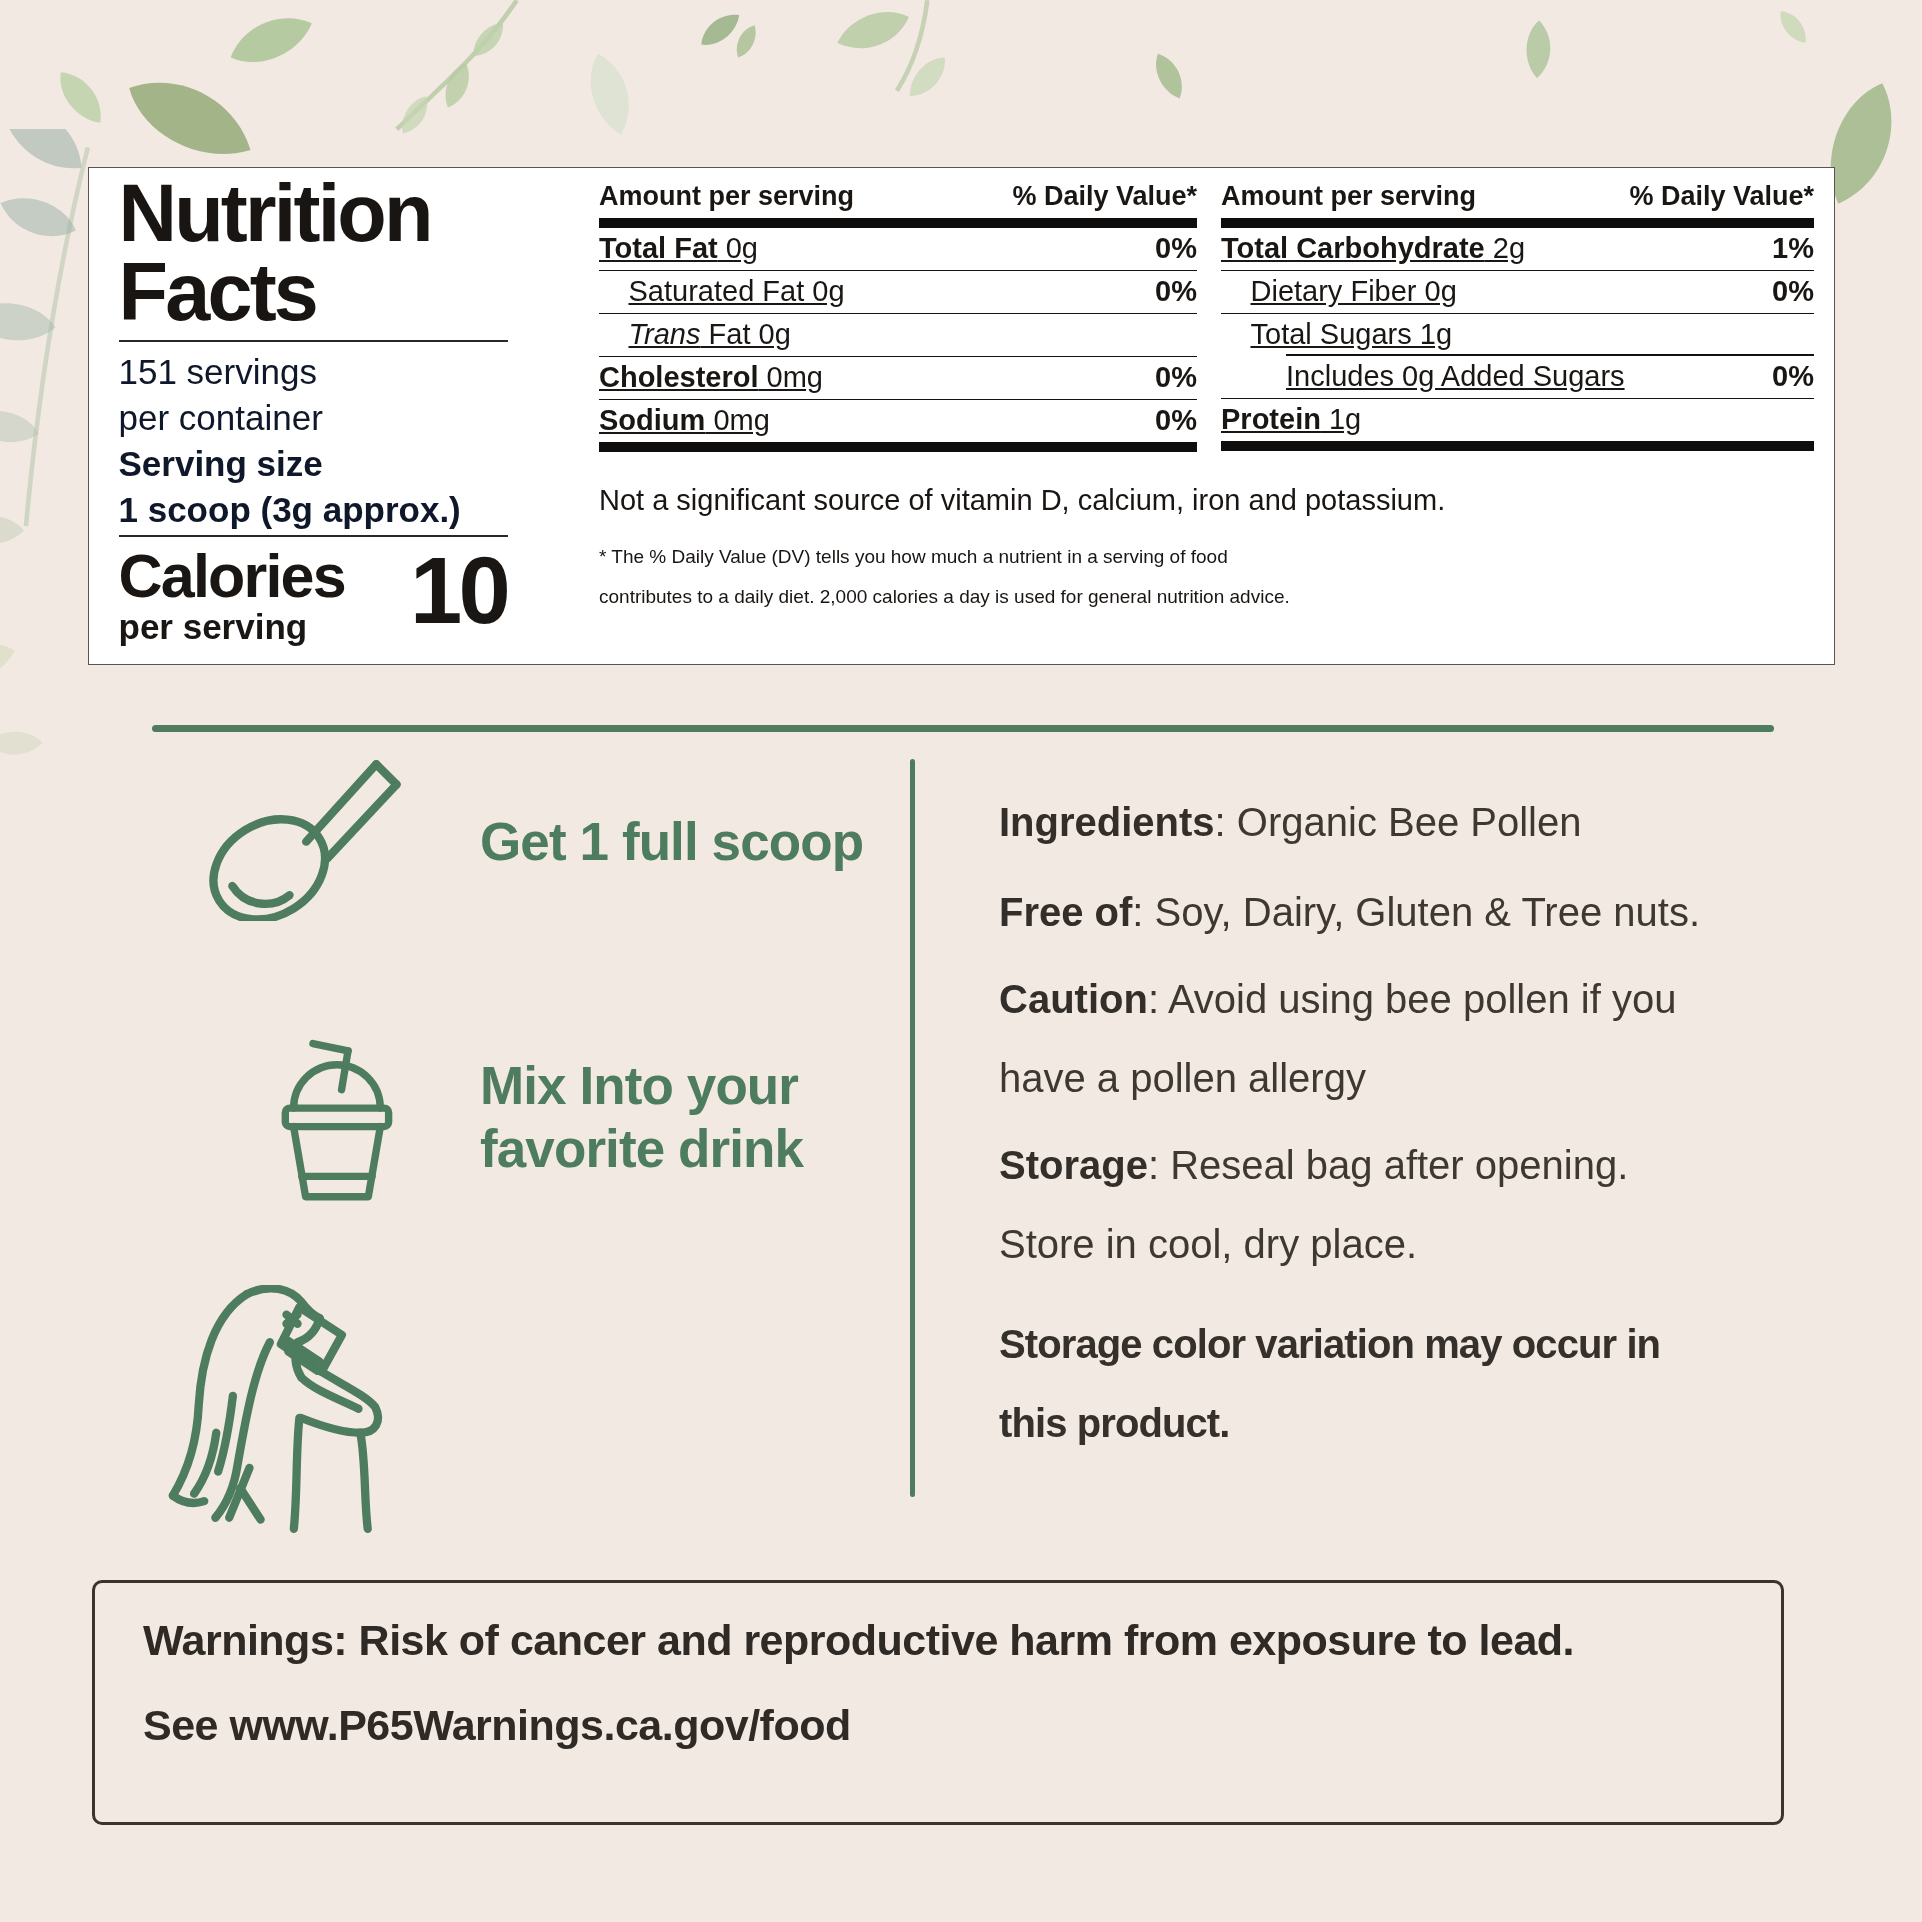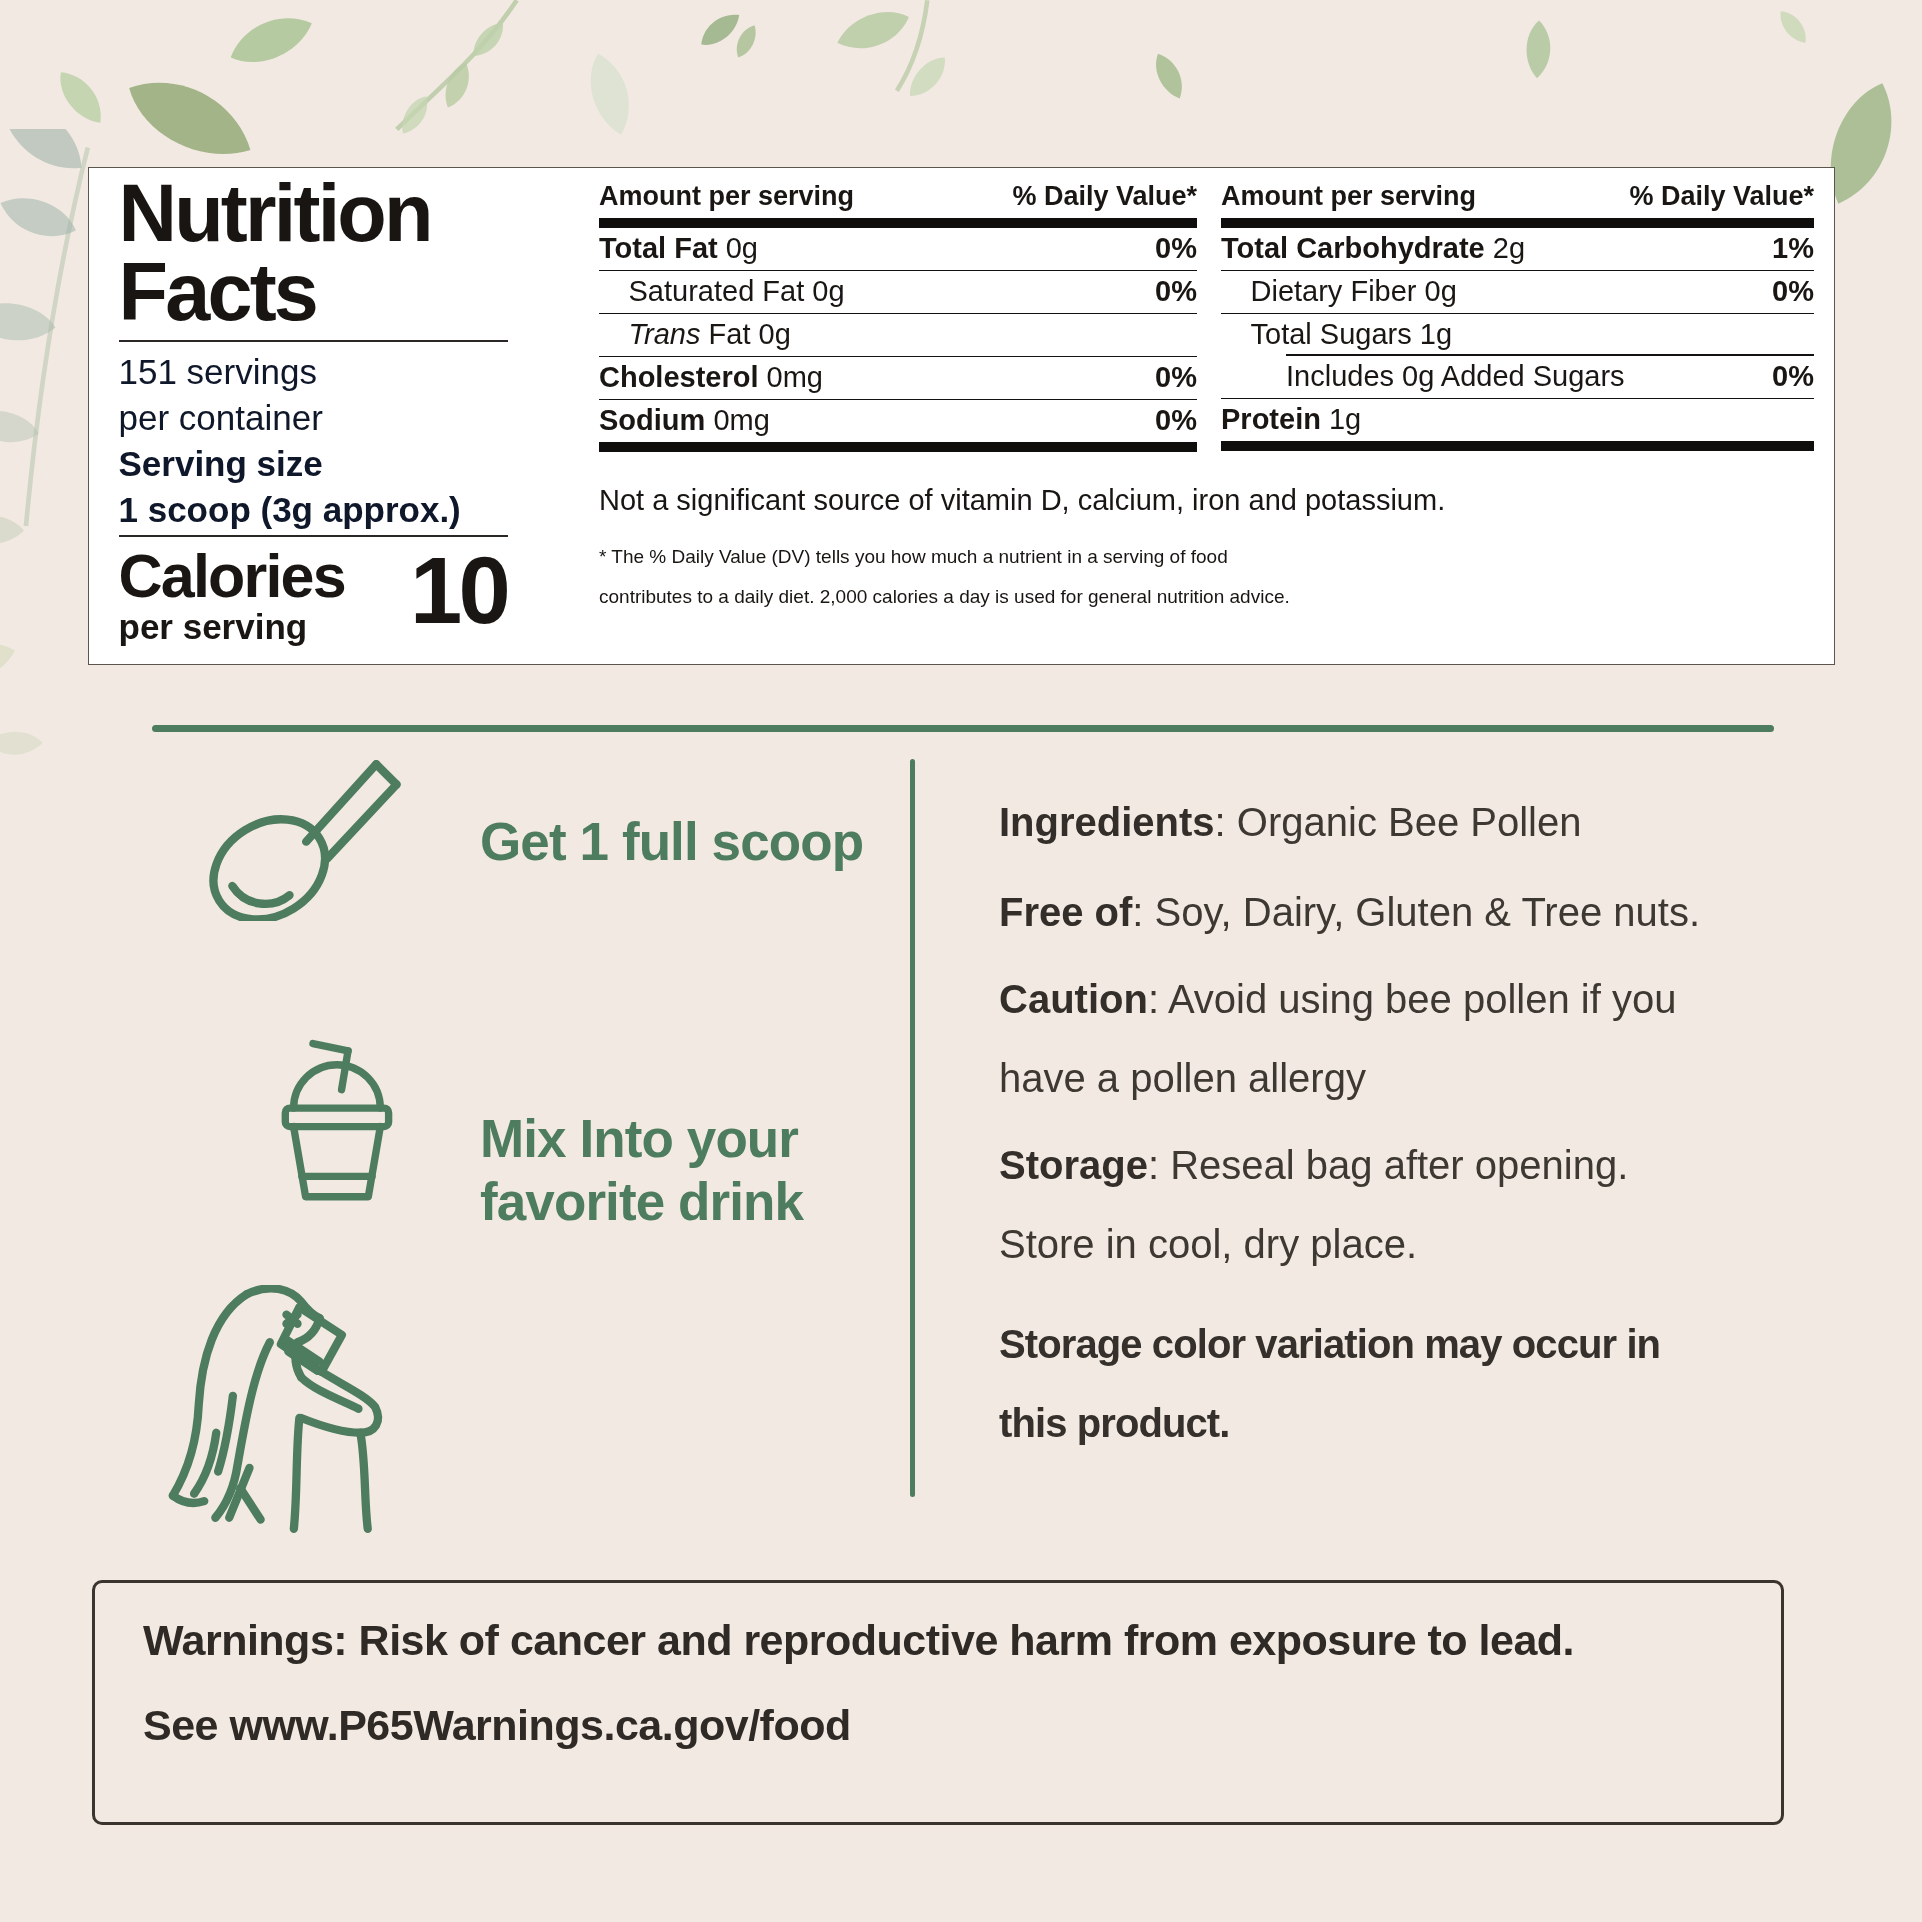--- a/index.html
+++ b/index.html
@@ -23,21 +23,21 @@
   .cal-label{position:absolute;left:29.5px;top:373px;font-size:61px;font-weight:bold;letter-spacing:-1.8px;}
   .cal-sub{position:absolute;left:29.5px;top:439px;font-size:35px;font-weight:bold;}
   .cal-num{position:absolute;left:321px;top:369px;font-size:94px;font-weight:bold;letter-spacing:-3.7px;}
   .ncol{position:absolute;top:13px;}
   .ncol.mid{left:510px;width:598px;}
   .ncol.right{left:1132px;width:593px;}
   .nhead{display:flex;justify-content:space-between;font-size:27px;font-weight:bold;height:31px;align-items:flex-end;padding-bottom:5.5px;}
   .thickbar{height:10px;background:#100e0c;}
   .nrow{position:relative;height:42px;display:flex;align-items:center;font-size:29px;}
   .nrows .nrow + .nrow{border-top:1.8px solid #141210;}
-  .nrow .amt{white-space:pre;}
+  .nrow .amt{white-space:pre;text-decoration:underline;}
   .nrow .pct{margin-left:auto;font-weight:bold;}
   .ind1{padding-left:29.5px;}
   .ind2{padding-left:65px;}
   .nrow.inset{border-top:none !important;}
   .nrow.inset::before{content:"";position:absolute;left:65px;right:0;top:-1.8px;height:1.8px;background:#141210;}
   .footnote{position:absolute;left:510px;top:316px;width:1227px;font-size:29px;color:#191512;}
   .dvnote{position:absolute;left:510px;top:369px;width:1237px;font-size:19px;line-height:40px;color:#191512;}
   
   .divider-h{position:absolute;left:152px;top:725px;width:1622px;height:6.5px;border-radius:3.7px;background:#4e7c5f;}
   .divider-v{position:absolute;left:910px;top:759px;width:4.6px;height:738px;border-radius:2.8px;background:#4e7c5f;}
@@ -198,21 +198,21 @@
   </div>
 
   <svg class="abs" style="left:265px;top:1036px;" width="143" height="171" viewBox="0 0 155 185" fill="none" stroke="#4e7c5f" stroke-width="8" stroke-linecap="round" stroke-linejoin="round">
     <path d="M52,8 L90,16"></path>
     <path d="M90,16 L83,58"></path>
     <path d="M31,78 A47,47 0 0 1 125,78"></path>
     <rect x="22" y="78" width="112" height="20" rx="5"></rect>
     <path d="M31,98 L44,174 L112,174 L125,98"></path>
     <path d="M40,152 L116,152"></path>
   </svg>
-  <div class="step" style="top:1107px;">
+  <div class="step" style="top:1054px;">
     <div>Mix Into your</div>
     <div>favorite drink</div>
   </div>
 
   <svg class="abs" style="left:159px;top:1285px;" width="314" height="254" viewBox="0 0 340 275" fill="none" stroke="#4e7c5f" stroke-width="9" stroke-linecap="round" stroke-linejoin="round">
 
     <path d="M95,10 C120,-2 142,4 154,18 C160,26 166,32 174,36"></path>
     <path d="M174,36 C170,50 162,58 150,62 C146,76 148,90 154,100"></path>
 
     <path d="M138,32 l12,10 M150,32 l-12,10"></path>

